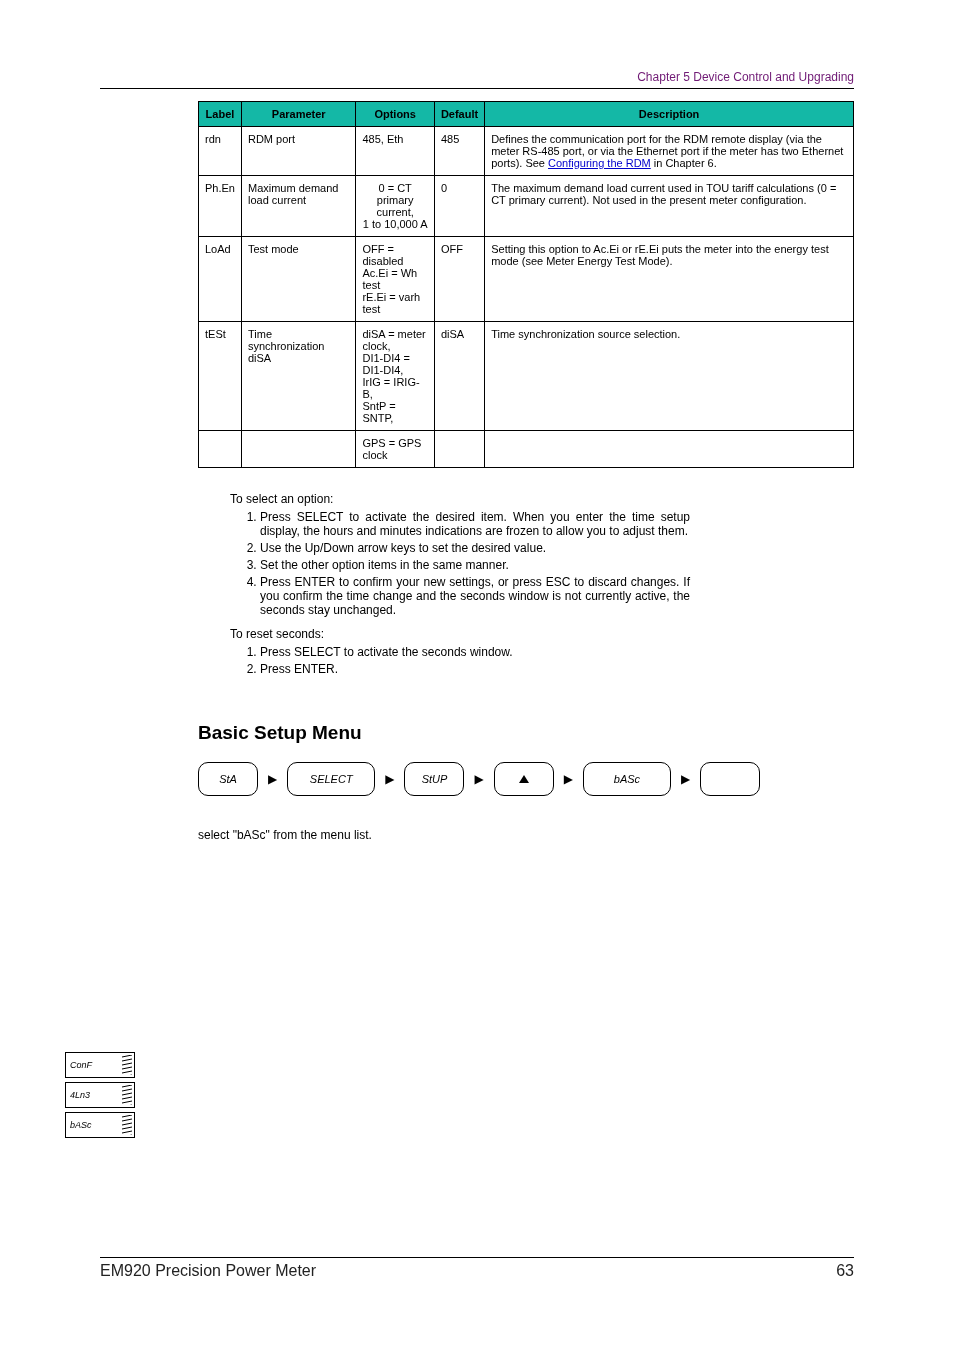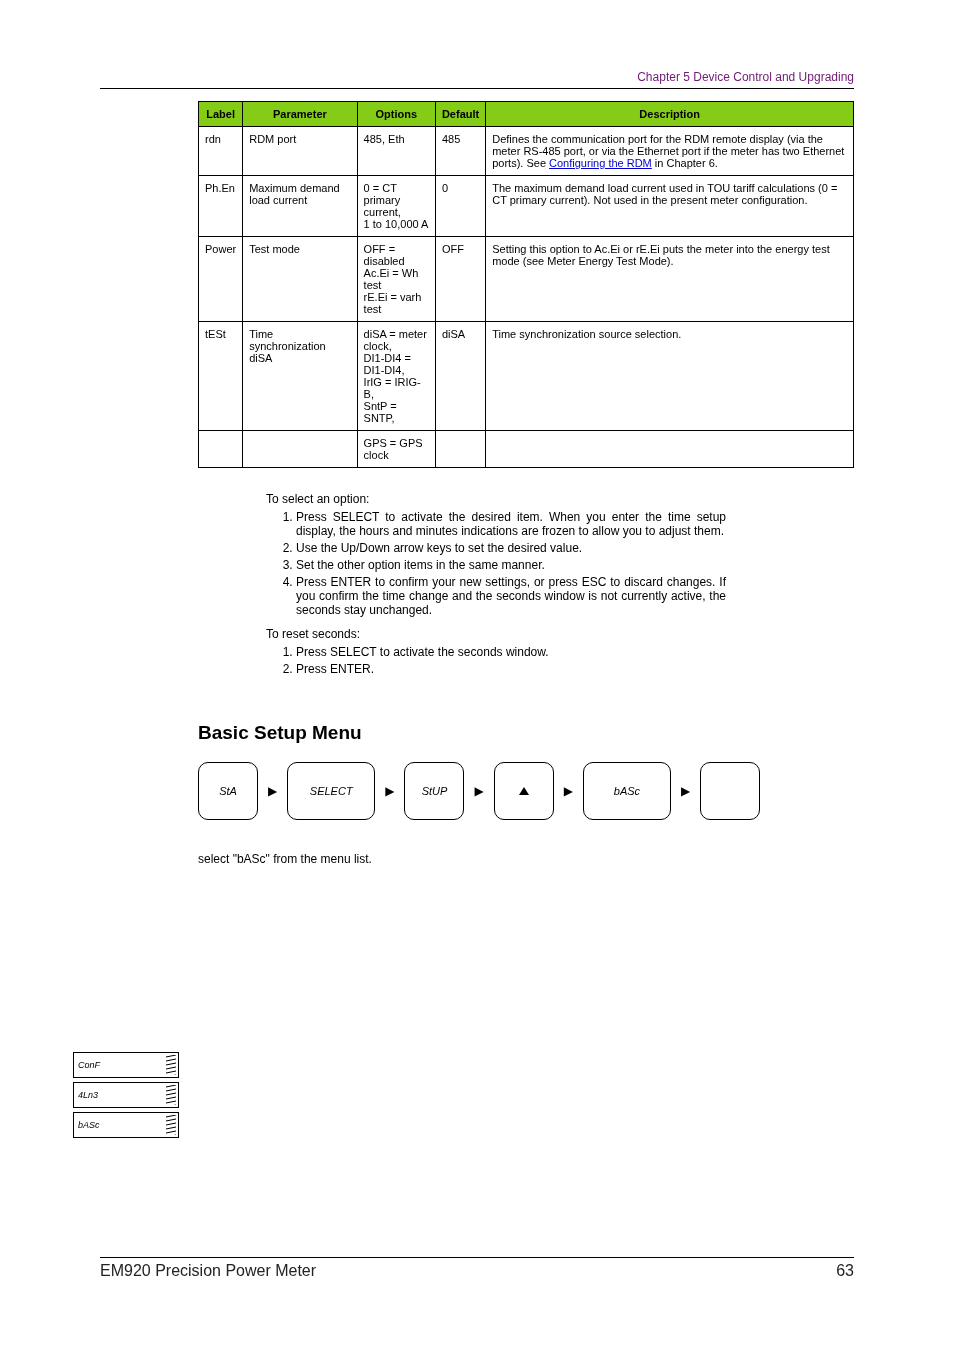--- a/index.html
+++ b/index.html
@@ -40,21 +40,21 @@
   }
   table.data th, table.data td {
     border: 1px solid #000;
     padding: 6px 6px;
     vertical-align: top;
     text-align: left;
   }
   table.data th {
     font-weight: bold;
     text-align: center;
-    background: #84cc16;
+    background: #14b8a6;
   }
   .link { color: #0000cc; text-decoration: underline; }
   .ol-section {
     margin-top: 24px;
     font-size: 12px;
   }
   .ol-heading {
     font-weight: normal;
     margin-bottom: 4px;
   }
@@ -81,38 +81,37 @@
   .round-box {
     border: 1px solid #000;
     border-radius: 10px;
     min-width: 42px;
     height: 32px;
     display: flex;
     align-items: center;
     justify-content: center;
     font-size: 11px;
     font-style: italic;
-    padding: 12px 8px;
+    padding: 0 8px;
   }
   .wide-box { min-width: 70px; }
   .arrow {
     font-size: 12px;
   }
   .triangle-up {
     width: 0; height: 0;
     border-left: 5px solid transparent;
     border-right: 5px solid transparent;
     border-bottom: 8px solid #000;
   }
   .sidebar {
     position: absolute;
     left: 65px;
     top: 1052px;
-    width: 106px;
-    margin-left: 8px;
+    width: 70px;
   }
   .side-box {
     border: 1px solid #000;
     height: 24px;
     margin-bottom: 4px;
     position: relative;
     font-size: 9px;
     font-style: italic;
     display: flex;
     align-items: center;
@@ -173,27 +172,27 @@
           <td>RDM port</td>
           <td>485, Eth</td>
           <td>485</td>
           <td>
             <span>Defines the communication port for the RDM remote display (via the meter RS-485 port, or via the Ethernet port if the meter has two Ethernet ports). See </span><span class="link">Configuring the RDM</span><span> in Chapter 6.</span>
           </td>
         </tr>
         <tr>
           <td>Ph.En</td>
           <td>Maximum demand load current</td>
-          <td style="white-space:pre-line;">0 = CT primary current,
+          <td style="white-space:pre-line;text-align:center;">0 = CT primary current,
 1 to 10,000 A</td>
           <td>0</td>
           <td>The maximum demand load current used in TOU tariff calculations (0 = CT primary current). Not used in the present meter configuration.</td>
         </tr>
         <tr>
-          <td>Power</td>
+          <td>LoAd</td>
           <td>Test mode</td>
           <td style="white-space:pre-line;">OFF = disabled
 Ac.Ei = Wh test
 rE.Ei = varh test</td>
           <td>OFF</td>
           <td>Setting this option to Ac.Ei or rE.Ei puts the meter into the energy test mode (see Meter Energy Test Mode).</td>
         </tr>
         <tr>
           <td>tESt</td>
           <td>Time synchronization diSA</td>
@@ -207,21 +206,21 @@
         <tr>
           <td></td>
           <td></td>
           <td>GPS = GPS clock</td>
           <td></td>
           <td></td>
         </tr>
       </tbody>
     </table>
 
-    <div class="ol-section" style="margin-left:68px; width:460px;">
+    <div class="ol-section" style="margin-left:32px; width:460px;">
       <div class="ol-heading">To select an option:</div>
       <ol class="steps">
         <li>Press SELECT to activate the desired item. When you enter the time setup display, the hours and minutes indications are frozen to allow you to adjust them.</li>
         <li>Use the Up/Down arrow keys to set the desired value.</li>
         <li>Set the other option items in the same manner.</li>
         <li>Press ENTER to confirm your new settings, or press ESC to discard changes. If you confirm the time change and the seconds window is not currently active, the seconds stay unchanged.</li>
       </ol>
       <div class="ol-heading">To reset seconds:</div>
       <ol class="steps">
         <li>Press SELECT to activate the seconds window.</li>

